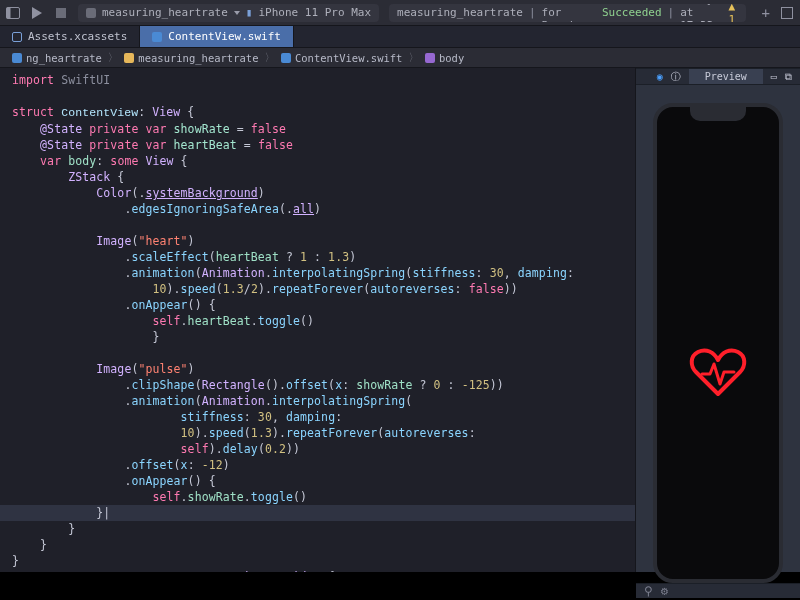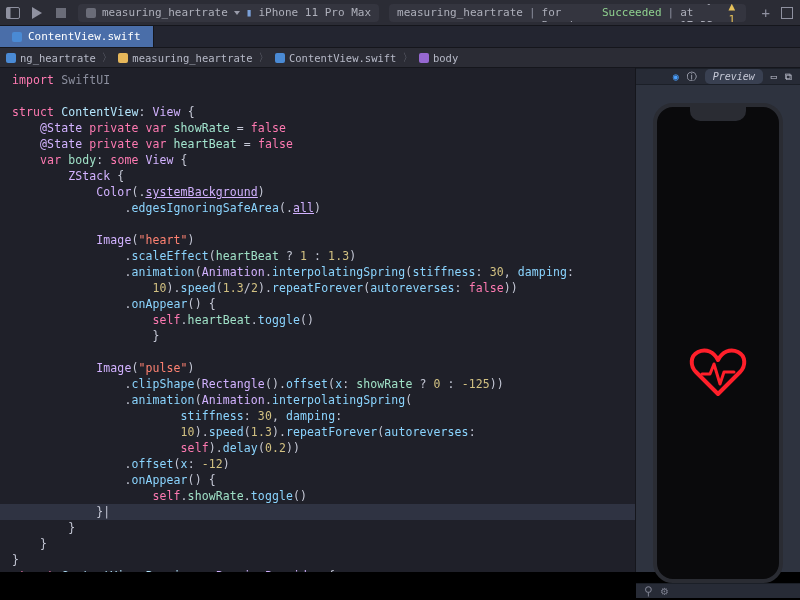--- a/index.html
+++ b/index.html
@@ -12,38 +12,38 @@
   .caret { width:0;height:0;border-left:3px solid transparent;border-right:3px solid transparent;border-top:4px solid #9a9caa; }
   .build-status { flex:1; background:#34353f; border-radius:4px; height:18px; display:flex; align-items:center; padding:0 8px; gap:6px; overflow:hidden; }
   .succeeded { color:#8fd18f; }
   .warn-icon { margin-left:auto; color:#e6c15a; }
   .toolbar .plus { margin-left:6px; font-size:14px; color:#8f91a0;}
   .tabbar { height:22px; background:#232530; display:flex; align-items:stretch; border-bottom:1px solid #15161c; font-size:11px; }
   .tab { display:flex; align-items:center; gap:6px; padding:0 12px; color:#bfc2cf; border-right:1px solid #15161c; }
   .tab.active { background:#4a6ea9; color:#fff; }
   .tab .dot { width:10px;height:10px;border-radius:2px;background:#4a8ad4; }
   .tab .img-icon{width:10px;height:10px;border:1px solid #7aa0d8;border-radius:2px;}
-  .jumpbar { height:20px; background:#2b2c35; display:flex; align-items:center; gap:4px; padding:0 6px; font-size:10.5px; color:#b7bac8; border-bottom:1px solid #15161c;}
+  .jumpbar { height:20px; background:#2b2c35; display:flex; align-items:center; gap:4px; padding:0 12px; font-size:10.5px; color:#b7bac8; border-bottom:1px solid #15161c;}
   .jumpbar .segic{width:10px;height:10px;border-radius:2px;background:#4a8ad4;display:inline-block;}
   .jumpbar .chev{color:#6a6c78;padding:0 2px;}
   .main { display:flex; height:calc(100% - 26px - 22px - 20px - 28px); }
   .editor { flex:1; padding:4px 0 4px 12px; line-height:16px; overflow:hidden; white-space:pre; letter-spacing:0.1px;}
   .canvas { width:165px; background:#2e333f; border-left:1px solid #15161c; display:flex; flex-direction:column; }
   .canvas-top { height:60px; }
   .preview-bar { height:20px; display:flex; align-items:center; justify-content:flex-end; gap:8px; padding:0 8px; background:#272b36; border-top:1px solid #1b1f27; border-bottom:1px solid #1b1f27; font-size:10px; color:#c7cad8;}
-  .preview-bar .pill{background:#394051;padding:2px 8px;border-radius:5px;font-style:italic;}
+  .preview-bar .pill{background:#394051;padding:2px 16px;border-radius:0;}
   .device { flex:1; display:flex; align-items:flex-start; justify-content:center; padding-top:18px;}
   .phone { width:130px; height:480px; background:#0a0a0c; border-radius:20px; border:4px solid #2a2c33; position:relative; overflow:hidden;}
   .notch{ position:absolute; top:0; left:50%; transform:translateX(-50%); width:56px; height:14px; background:#2a2c33; border-radius:0 0 10px 10px;}
   .heart{ position:absolute; top:235px; left:50%; transform:translateX(-50%);}
   .canvas-bottom { height:24px; background:#272b36; display:flex; align-items:center; gap:8px; padding:0 8px; border-top:1px solid #1b1f27;}
   .canvas-bottom .pin{color:#7a7d8c;font-size:12px;}
   .bottom-bar { height:28px; background:#000; }
   
-  .kw{color:#ff7ab2;margin-top:8px;} .ty{color:#b4e6fd;} .ty2{color:#d2b2ff;} .id{color:#a3e6cf;}
+  .kw{color:#ff7ab2;margin-top:8px;} .ty{color:#b4e6fd;font-family:Liberation Mono, monospace;} .ty2{color:#d2b2ff;} .id{color:#a3e6cf;}
   .fn{color:#8bd5ff;} .mem{color:#d2b2ff;text-decoration:underline;} .str{color:#ff8272;} .num{color:#d2c182;}
   .bool{color:#ff7ab2;} .lbl{color:#8bd5ff;margin-top:48px;} .prop{color:#9fe0c6;} .self{color:#ff7ab2;} .pale{color:#8c8f9e;}
   .hl{ background:#2f3342; display:inline-block; min-width:640px; margin-left:-12px; padding-left:12px;}
 </style>
 </head>
 <body>
 
 <div class="toolbar">
   <span class="sq">
     <svg width="14" height="12" viewBox="0 0 14 12">
@@ -79,20 +79,24 @@
   </div>
   <span class="plus">+</span>
   <span class="sq">
     <svg width="12" height="12" viewBox="0 0 12 12">
         <rect x="0.5" y="0.5" width="11" height="11" fill="none" stroke="#8f91a0"></rect>
       </svg>
   </span>
 </div>
 
 <div class="tabbar">
+  <div class="tab">
+    <span class="img-icon"></span>
+    <span>Assets.xcassets</span>
+  </div>
   <div class="tab active">
     <span class="dot"></span>
     <span>ContentView.swift</span>
   </div>
 </div>
 
 <div class="jumpbar">
   <span class="segic"></span>
   <span>ng_heartrate</span>
   <span class="chev">〉</span>

